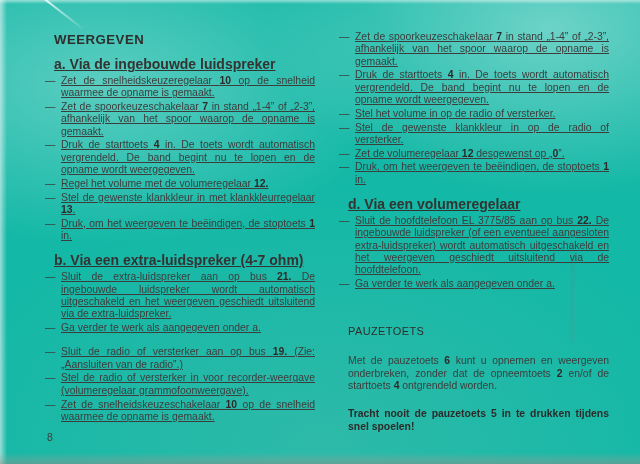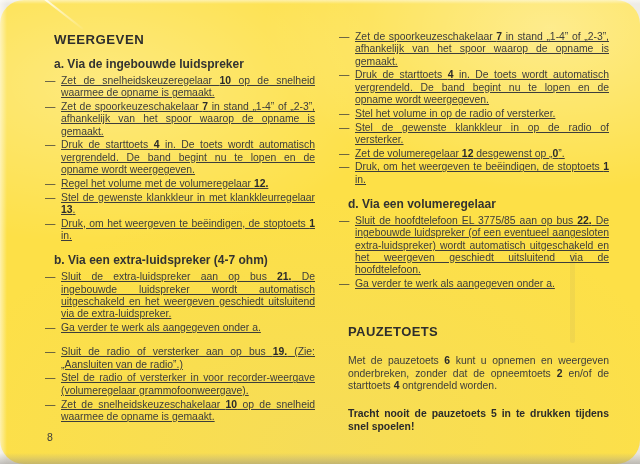--- a/index.html
+++ b/index.html
@@ -5,22 +5,21 @@
   * { box-sizing: border-box; }
   html, body { margin: 0; padding: 0; }
   body {
     width: 640px; height: 464px;
     position: relative; overflow: hidden;
     background: #e9e6df;
     font-family: "Liberation Sans", "DejaVu Sans", sans-serif;
   }
   .scan {
     position: absolute; inset: 0;
-    background: #fde047;
-    border-radius: 24px;
+    background: #14b8a6;
   }
   .texture {
     position: absolute; inset: 0; pointer-events: none;
     background:
       radial-gradient(ellipse 480px 260px at 16% 18%, rgba(255,255,255,0.30), rgba(255,255,255,0) 62%),
       radial-gradient(ellipse 520px 300px at 86% 6%, rgba(255,255,255,0.38), rgba(255,255,255,0) 55%),
       radial-gradient(ellipse 640px 420px at 50% 96%, rgba(202,197,186,0.14), rgba(202,197,186,0) 60%);
   }
   .edge-top {
     position: absolute; top: 0; left: 0; right: 0; height: 4px;
@@ -50,29 +49,29 @@
   .col-left  { left: 45px;  top: 31px; }
   .col-right { left: 339px; top: 31px; }
   .title {
     font-size: 13.2px; line-height: 15px; font-weight: bold;
     letter-spacing: 0.5px; color: #2e2e2d;
     margin: 1px 0 11px 9px;
   }
   .sec { margin-bottom: 12px; }
   .sec-d { margin-bottom: 34px; }
   .sec-h {
-    font-weight: bold; font-size: 12px; line-height: 13px;
-    color: #333332; margin: 0 0 4px 9px;
+    font-weight: bold; font-size: 14px; line-height: 13px;
+    color: #333332; margin: 0 0 4px 9px; text-decoration: underline;
   }
   .item { display: flex; margin-bottom: 1.5px; }
   .dash { flex: 0 0 16px; }
   .txt  { flex: 1 1 auto; text-align: justify; text-decoration: underline; }
   b { font-weight: bold; color: #2b2b2a; }
   .pz-h {
-    font-weight: bold; font-size: 13px; line-height: 15px;
+    font-weight: normal; font-size: 11px; line-height: 15px;
     letter-spacing: 0.4px; color: #2e2e2d; margin: 12px 0 6px 9px;
   }
   .pz-p { margin: 16px 0 4px 9px; text-align: justify; }
   .page-number {
     position: absolute; left: 47px; top: 431px;
     font-size: 10.5px; color: #3d3d3c;
   }
 </style>
 </head>
 <body>

